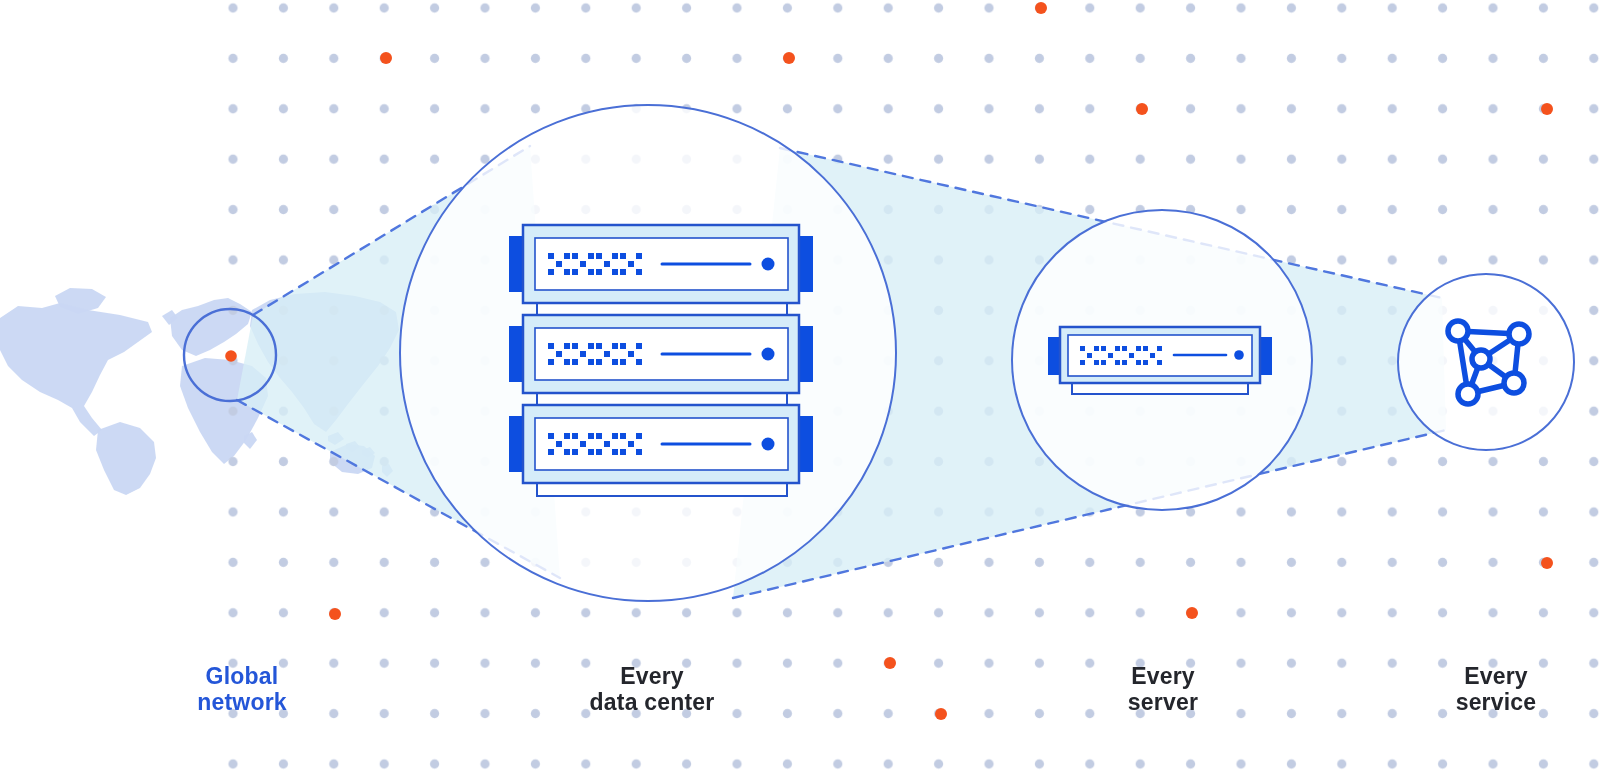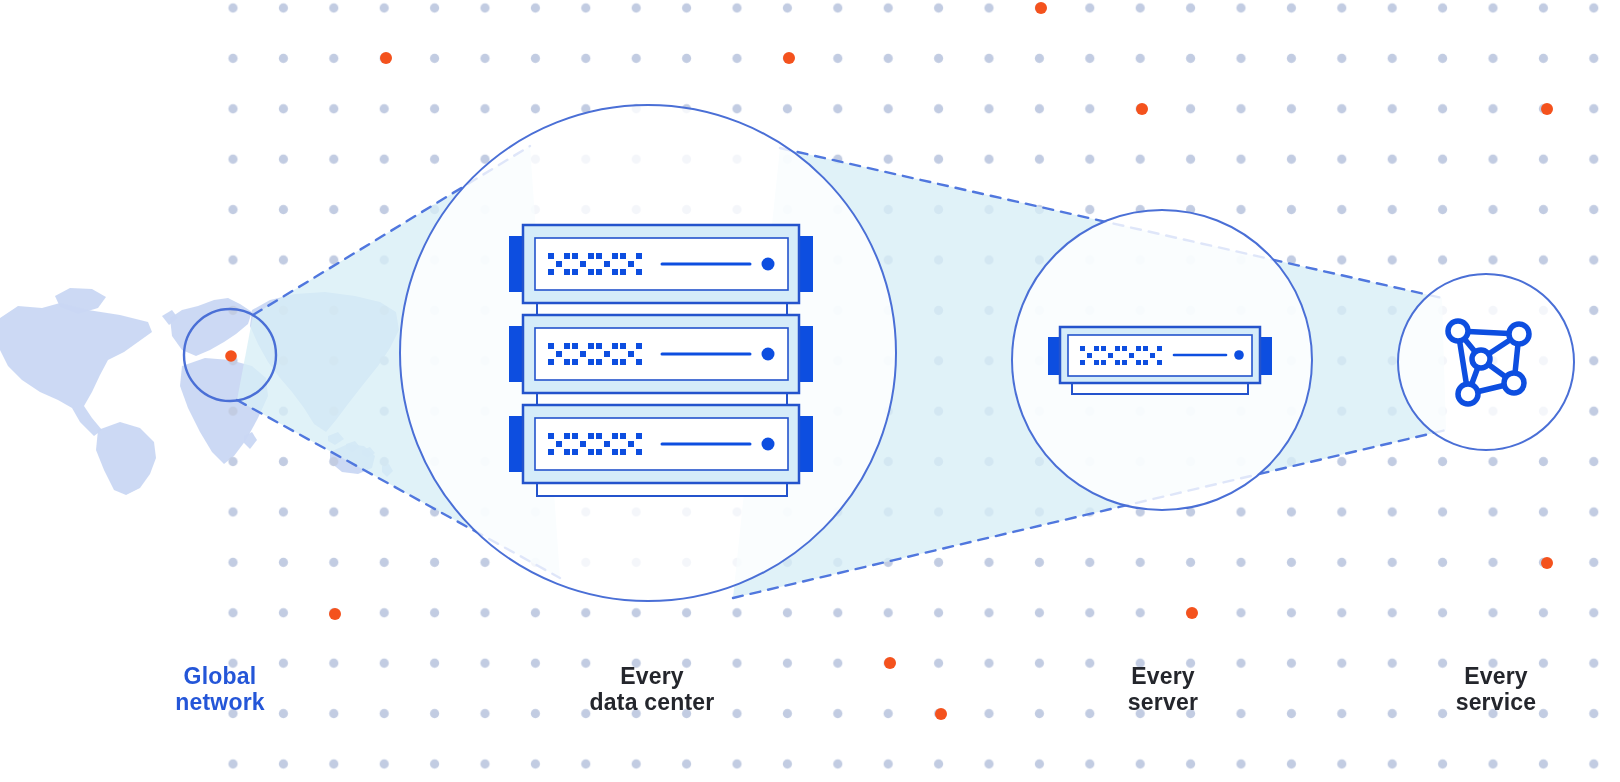--- a/index.html
+++ b/index.html
@@ -182,21 +182,21 @@
       <circle class="odot" cx="1142" cy="109" r="6"></circle>
       <circle class="odot" cx="1547" cy="109" r="6"></circle>
       <circle class="odot" cx="1547" cy="563" r="6"></circle>
       <circle class="odot" cx="335" cy="614" r="6"></circle>
       <circle class="odot" cx="1192" cy="613" r="6"></circle>
       <circle class="odot" cx="890" cy="663" r="6"></circle>
       <circle class="odot" cx="941" cy="714" r="6"></circle>
     </g>
   </svg>
 
-  <div class="caption blue" style="left:110px;top:663px;">Global
+  <div class="caption blue" style="left:132px;top:663px;">Global
 network</div>
   <div class="caption" style="left:542px;top:663px;">Every
 data center</div>
   <div class="caption" style="left:1053px;top:663px;">Every
 server</div>
   <div class="caption" style="left:1386px;top:663px;">Every
 service</div>
 </div>
 
 </body></html>

